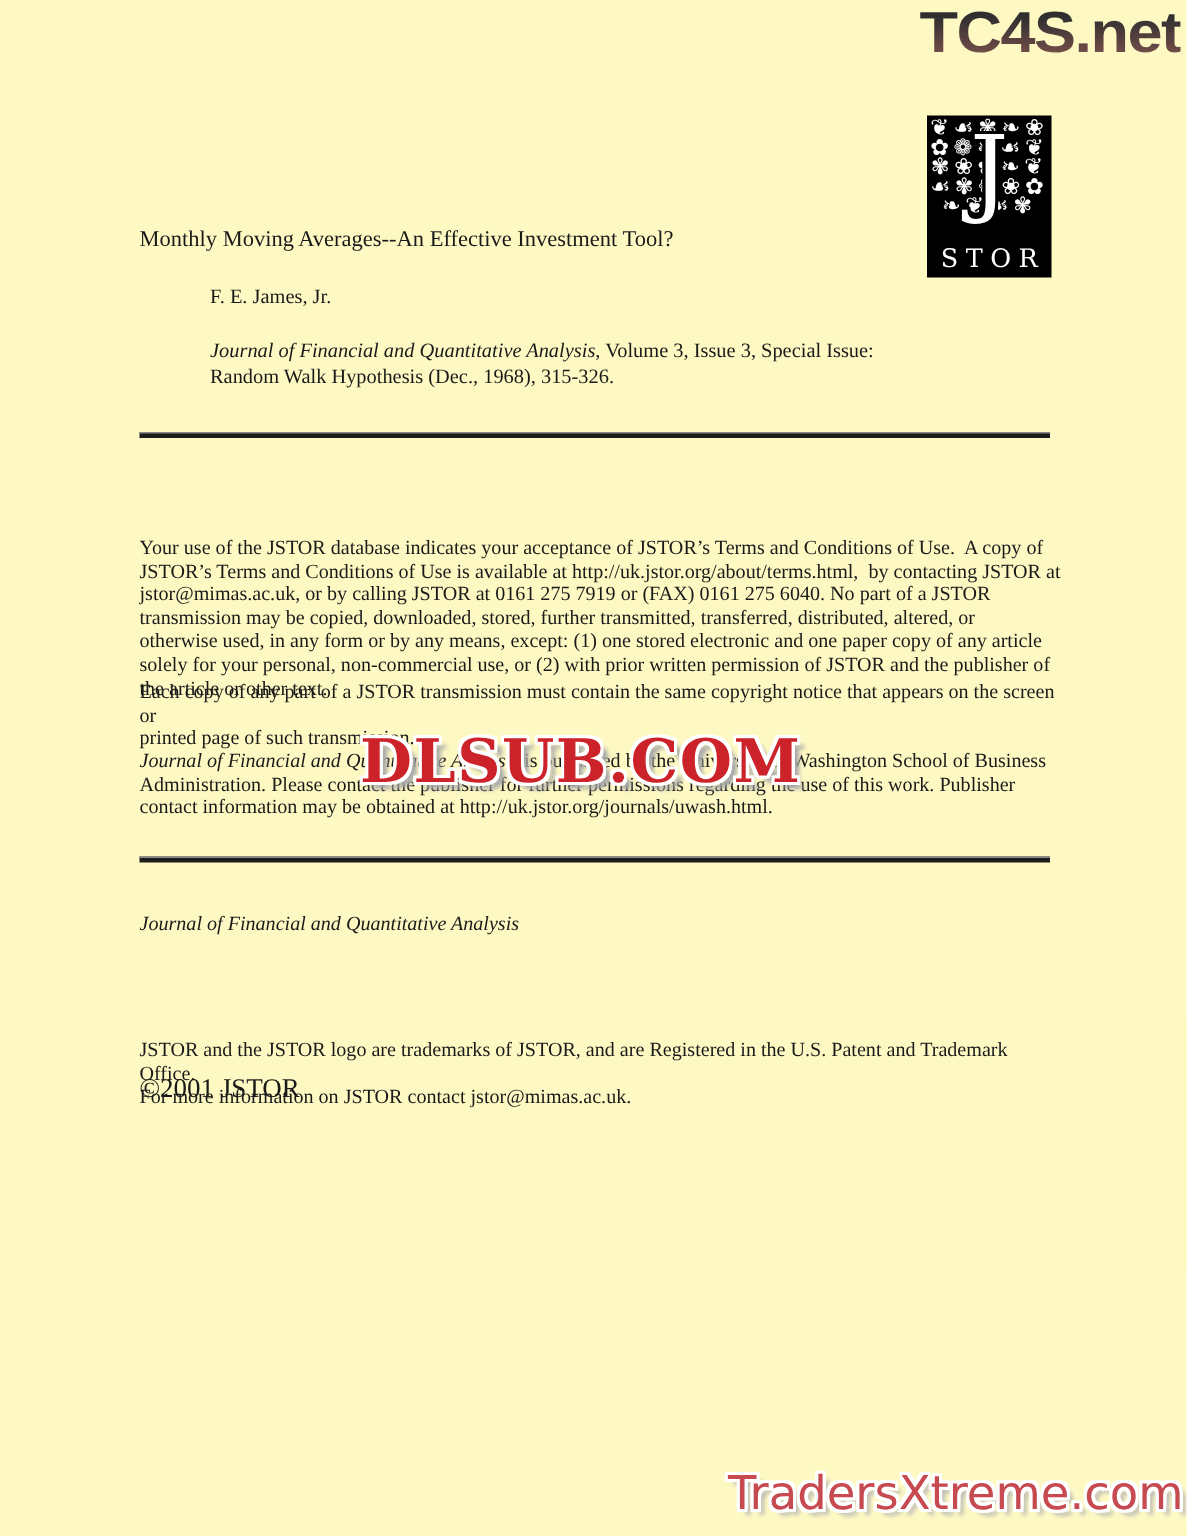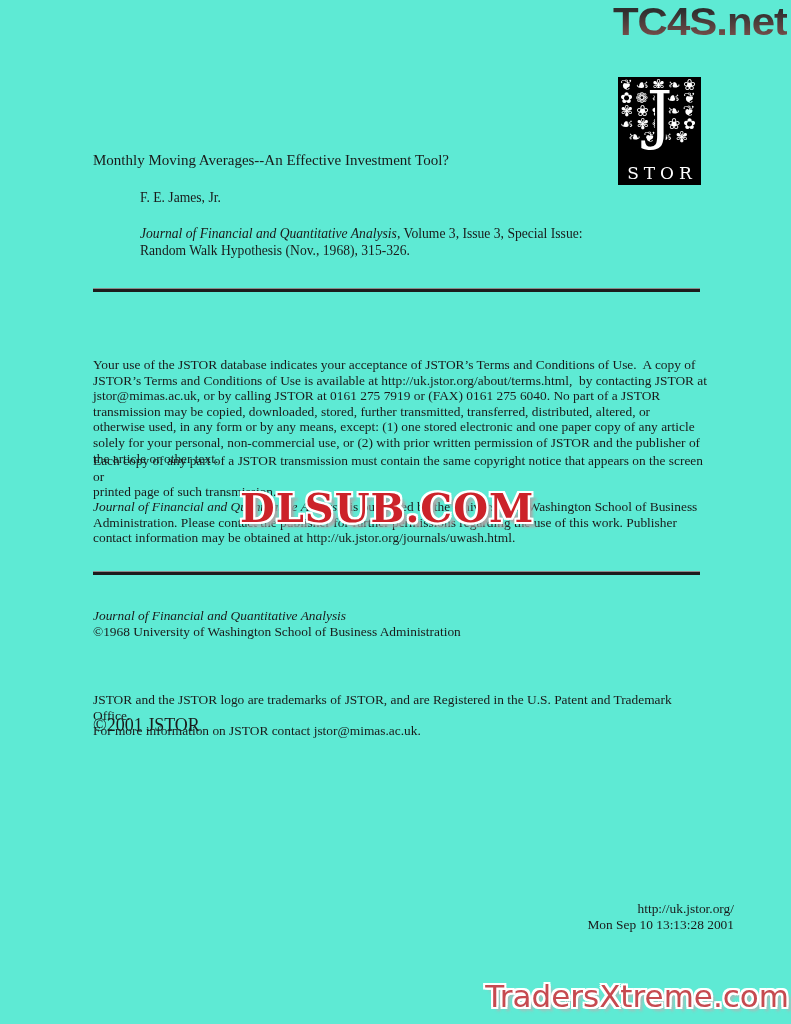--- a/index.html
+++ b/index.html
@@ -1,20 +1,20 @@
 <!DOCTYPE html>
 <html><head>
 <meta charset="utf-8">
 <style>
   html, body { margin: 0; padding: 0; background: #ffffff; }
   #page {
     position: relative;
     width: 791px;
     height: 1024px;
-    background: #5eead4;
+    background: #fef9c3;
     font-family: "Liberation Serif", serif;
     color: #1a1a1a;
     overflow: hidden;
   }
 
   
   .wm-tc4s {
     position: absolute;
     top: 0px; right: 4px;
     font-family: "Liberation Sans", sans-serif;
@@ -151,21 +151,21 @@
     <div class="logo-j">J</div>
     <div class="logo-stor">STOR</div>
   </div>
 
   <div class="abs title">Monthly Moving Averages--An Effective Investment Tool?</div>
 
   <div class="abs author">F. E. James, Jr.</div>
 
   <div class="abs citation">
     <div><em>Journal of Financial and Quantitative Analysis</em><span>, Volume 3, Issue 3, Special Issue:</span></div>
-    <div>Random Walk Hypothesis (Nov., 1968), 315-326.</div>
+    <div>Random Walk Hypothesis (Dec., 1968), 315-326.</div>
   </div>
 
   <div class="rule rule-top"></div>
 
   <div class="abs body-text p1">Your use of the JSTOR database indicates your acceptance of JSTOR’s Terms and Conditions of Use.  A copy of
 JSTOR’s Terms and Conditions of Use is available at http://uk.jstor.org/about/terms.html,  by contacting JSTOR at
 jstor@mimas.ac.uk, or by calling JSTOR at 0161 275 7919 or (FAX) 0161 275 6040. No part of a JSTOR
 transmission may be copied, downloaded, stored, further transmitted, transferred, distributed, altered, or
 otherwise used, in any form or by any means, except: (1) one stored electronic and one paper copy of any article
 solely for your personal, non-commercial use, or (2) with prior written permission of JSTOR and the publisher of
@@ -179,28 +179,23 @@
     <div>Administration.  Please contact the publisher for further permissions regarding the use of this work. Publisher</div>
     <div>contact information may be obtained at http://uk.jstor.org/journals/uwash.html.</div>
   </div>
 
   <div class="wm-dlsub">DLSUB.COM</div>
 
   <div class="rule rule-bottom"></div>
 
   <div class="abs journal-block">
     <div><em>Journal of Financial and Quantitative Analysis</em></div>
-    <div>©1968 University of Washington School of Business Administration</div>
   </div>
 
   <div class="abs body-text trademark">JSTOR and the JSTOR logo are trademarks of JSTOR, and are Registered in the U.S. Patent and Trademark Office.
 For more information on JSTOR contact jstor@mimas.ac.uk.</div>
 
   <div class="abs c2001">©2001 JSTOR</div>
 
-  <div class="retrieval">
-    <div>http://uk.jstor.org/</div>
-    <div>Mon Sep 10 13:13:28 2001</div>
-  </div>
 
   <div class="wm-traders">TradersXtreme.com</div>
 
 </div>
 
 </body></html>

